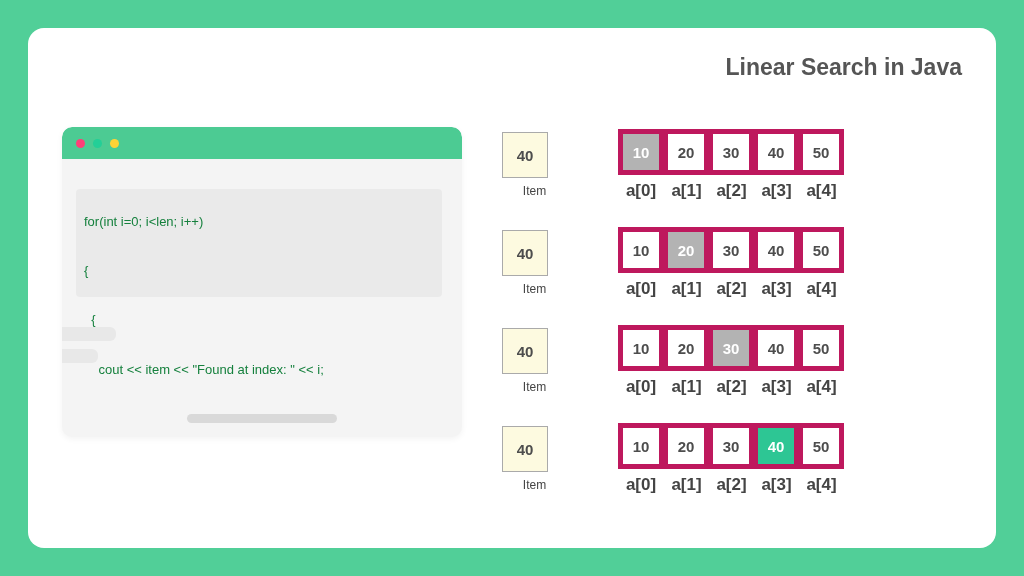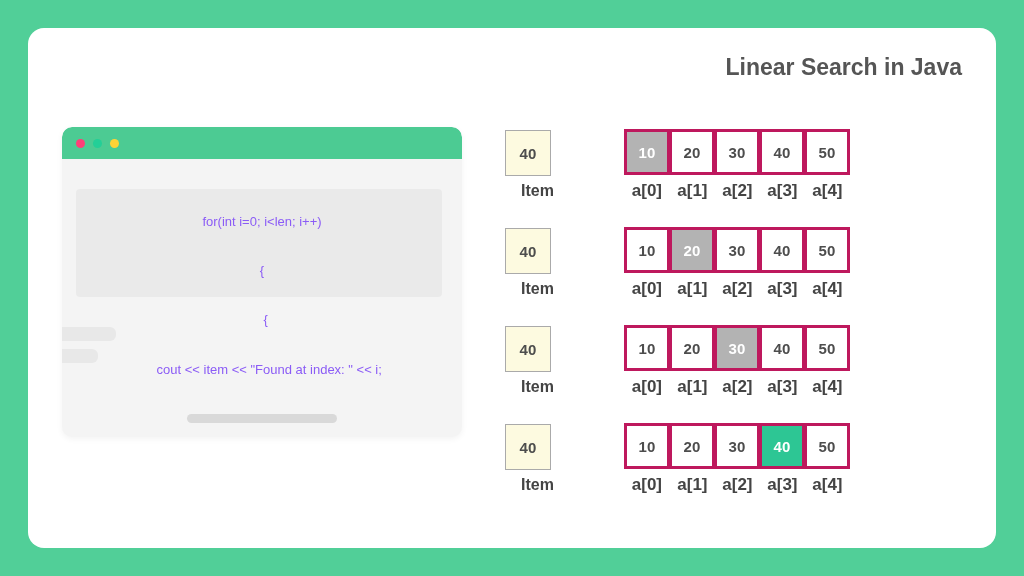--- a/index.html
+++ b/index.html
@@ -30,45 +30,45 @@
 }
 .codebar{
   background:#4ccb93;height:32px;border-radius:10px 10px 0 0;
   display:flex;align-items:center;gap:8px;padding-left:14px;
 }
 .dot{width:9px;height:9px;border-radius:50%;}
 .dot.r{background:#ff3f78;}
 .dot.g{background:#23cf97;}
 .dot.y{background:#ffd336;}
 .codebody{
-  padding:26px 22px 16px;font-size:13px;color:#8b5cf6;
-  line-height:1.9;font-family:Arial,sans-serif;white-space:pre;text-align:center;
+  padding:26px 22px 16px;font-size:13px;color:#15803d;
+  line-height:1.9;font-family:Arial,sans-serif;white-space:pre;
 }
 .codebody .line{display:block;position:relative;}
 .hl{position:absolute;left:14px;right:20px;height:108px;top:62px;
     background:#eaeaea;border-radius:4px;}
 .hl2{position:absolute;left:0;width:54px;height:14px;top:200px;
      background:#e8e8e8;border-radius:0 6px 6px 0;}
 .hl3{position:absolute;left:0;width:36px;height:14px;top:222px;
      background:#e8e8e8;border-radius:0 6px 6px 0;}
 .scrollbar{position:absolute;bottom:14px;left:50%;transform:translateX(-50%);
   width:150px;height:9px;background:#d9d9d9;border-radius:5px;}
 .right{flex:1;display:flex;flex-direction:column;gap:26px;padding-top:2px;}
 .row{display:flex;align-items:center;gap:70px;}
 .itembox{
   width:46px;height:46px;background:#fdfae0;border:1px solid #aaa;
   display:flex;align-items:center;justify-content:center;
   font-weight:700;color:#4d4d4d;font-size:15px;
 }
 .itemwrap{display:flex;flex-direction:column;align-items:center;gap:6px;}
-.itemwrap .lbl{font-size:16px;font-weight:700;color:#444;padding-left:19px;}
+.itemwrap .lbl{font-size:12px;font-weight:400;color:#444;padding-left:19px;}
 .arr{display:flex;}
 .cellwrap{display:flex;flex-direction:column;align-items:center;gap:6px;}
 .cell{
-  width:46px;height:46px;border:3px solid #be185d;
+  width:46px;height:46px;border:5px solid #be185d;
   display:flex;align-items:center;justify-content:center;
   font-weight:700;font-size:15px;color:#4d4d4d;background:#fff;
   margin-left:-1px;
 }
 .cellwrap:first-child .cell{margin-left:0;}
 .cell.cur{background:#b3b3b3;color:#fff;}
 .cell.found{background:#2dc694;color:#fff;}
 .idx{font-size:17px;font-weight:600;color:#444;}
 </style>
 </head>

